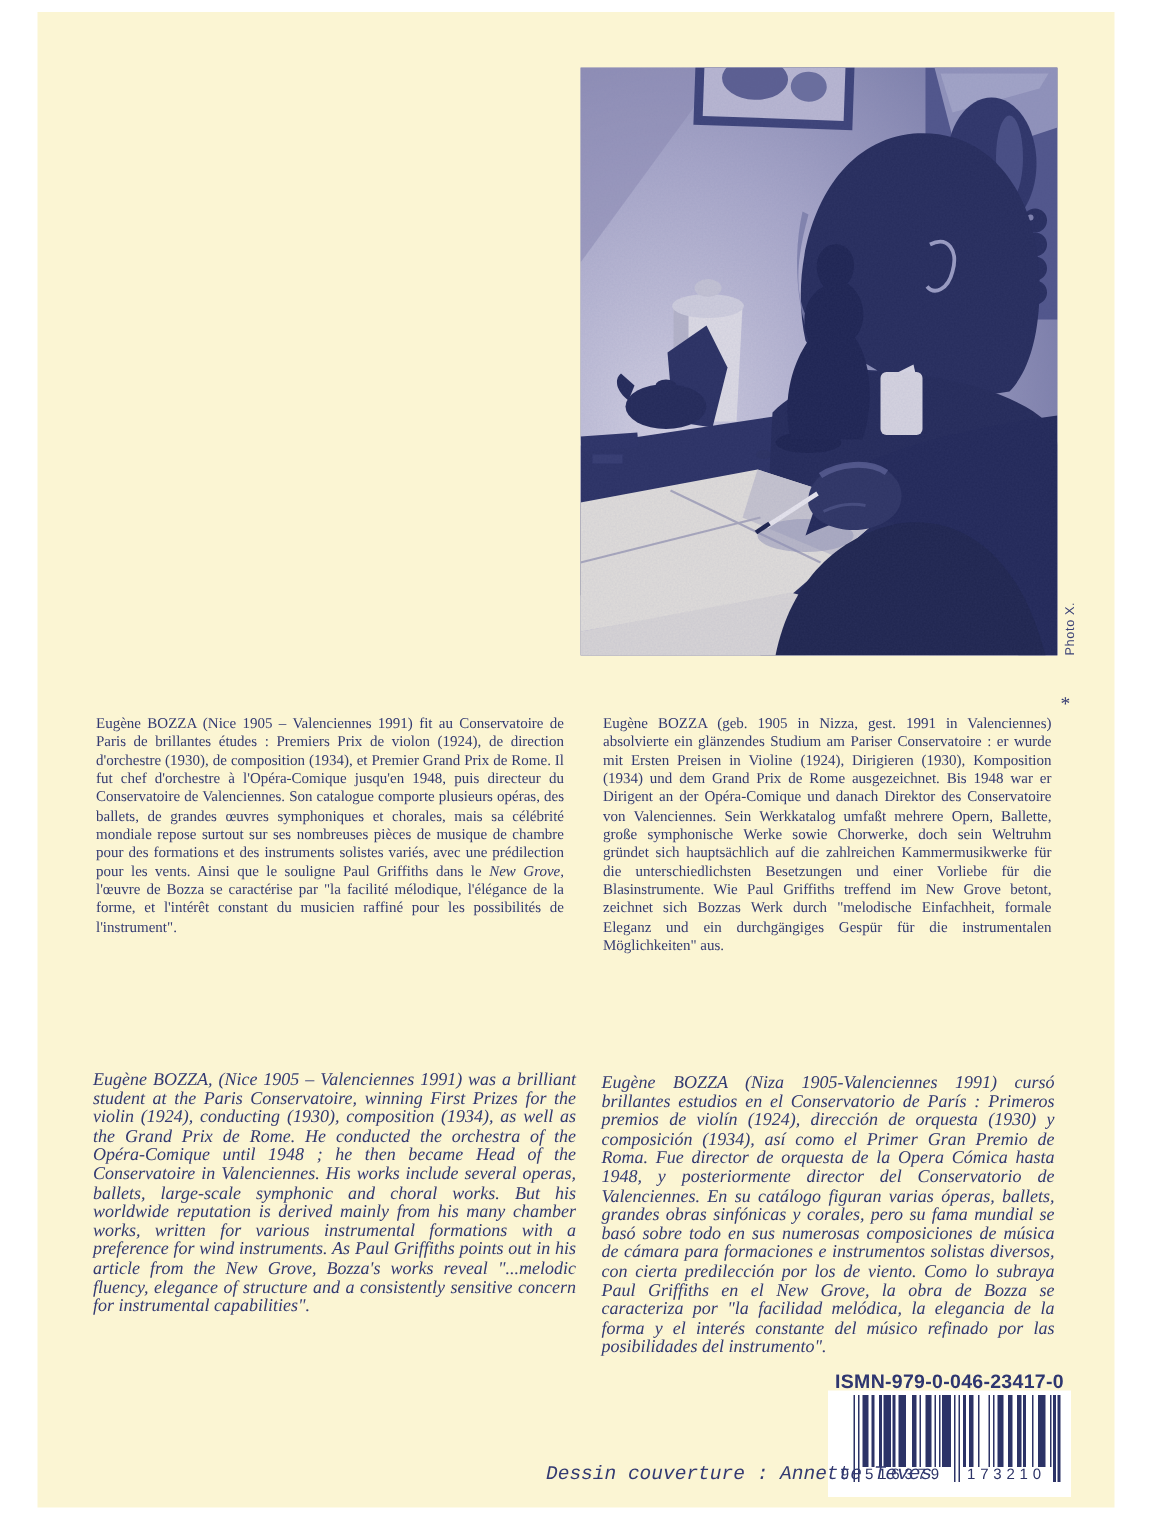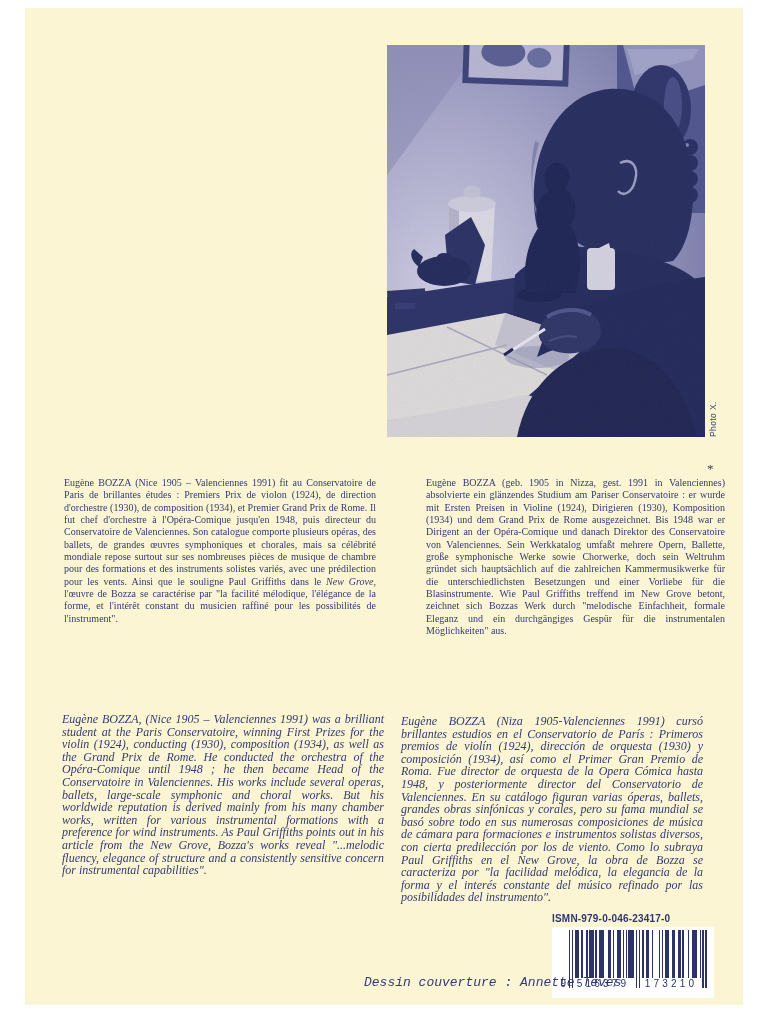--- a/index.html
+++ b/index.html
@@ -26,32 +26,32 @@
   }
   
   .bio{
     position:absolute;color:#333a72;text-align:justify;
     font-size:10px;line-height:12.35px;
     font-family:"Liberation Serif", serif;
   }
   .bio.roman{font-style:normal;}
   .bio.ital{font-style:italic;font-size:12px;line-height:12.6px;}
   #bio-fr{left:64px;top:467px;width:312px;}
-  #bio-de{left:402px;top:467px;width:299px;margin-left:24px;}
+  #bio-de{left:402px;top:467px;width:299px;}
   #bio-en{left:62px;top:701px;width:322px;}
   #bio-es{left:401px;top:703px;width:302px;}
   .footnote-mark{
     position:absolute;left:707px;top:462px;color:#333a72;
     font-size:13px;line-height:13px;
   }
   
   .ismn{
-    position:absolute;left:552px;top:913px;width:162px;text-align:left;
+    position:absolute;left:552px;top:913px;width:162px;text-align:center;
     font-family:"Liberation Sans", sans-serif;
-    font-size:10px;font-weight:700;letter-spacing:.2px;color:#2e3670;
+    font-size:13px;font-weight:700;letter-spacing:.2px;color:#2e3670;
     white-space:nowrap;
   }
   .barcode{
     position:absolute;left:552px;top:927px;width:162px;height:71px;
     background:#ffffff;
   }
   .barcode .bar{position:absolute;top:3px;height:48px;background:#2c3367;}
   .barcode .bar.tall{height:58px;}
   .bc-digits{
     position:absolute;top:50px;height:13px;

